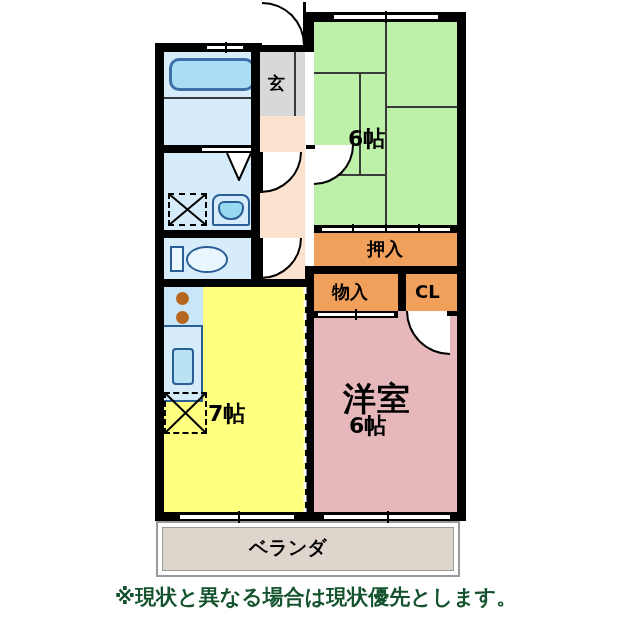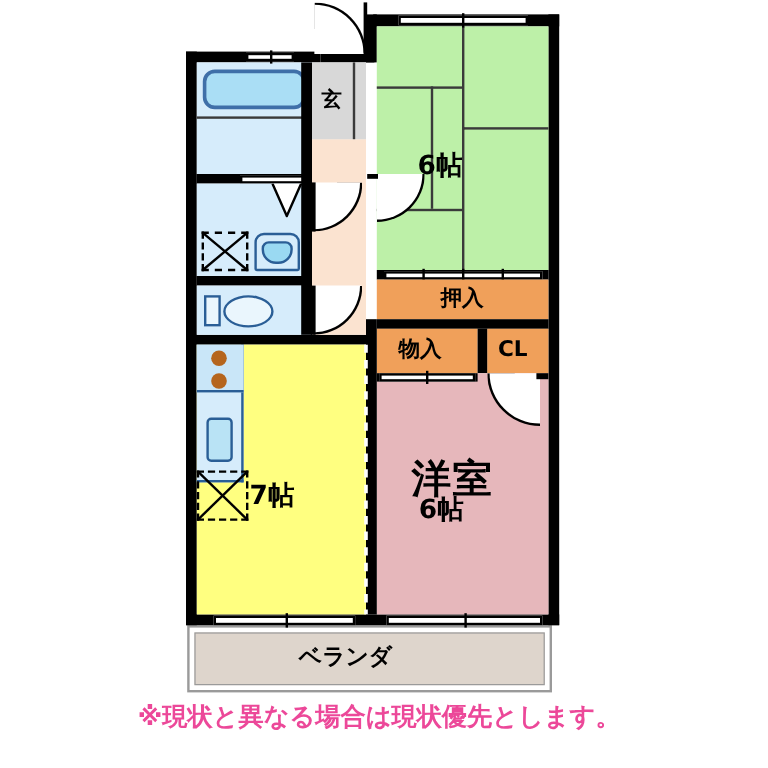--- a/index.html
+++ b/index.html
@@ -31,21 +31,21 @@
   
   .lbl{position:absolute;color:#000;font-weight:bold;line-height:1;white-space:nowrap;}
   .lbl-room{font-size:33px;letter-spacing:1px;}
   .lbl-sub{font-size:22px;}
   .lbl-closet{font-size:18px;}
   .lbl-gen{font-size:17px;}
   .lbl-ver{font-size:19px;}
   .lbl-dk{font-size:37px;letter-spacing:2px;}
 
   
-  .note{position:absolute;width:632px;text-align:center;color:#ec4899;font-weight:bold;}
+  .note{position:absolute;width:632px;text-align:center;color:#14532d;font-weight:bold;}
   .note1{font-size:21px;top:583px;left:0;}
   .note2{font-size:21px;top:612px;left:0;}
 
   
   .win{background:#ffffff;border:2px solid #000;}
 
   
   .dash{border:2px dashed #000;background:transparent;}
 
   

